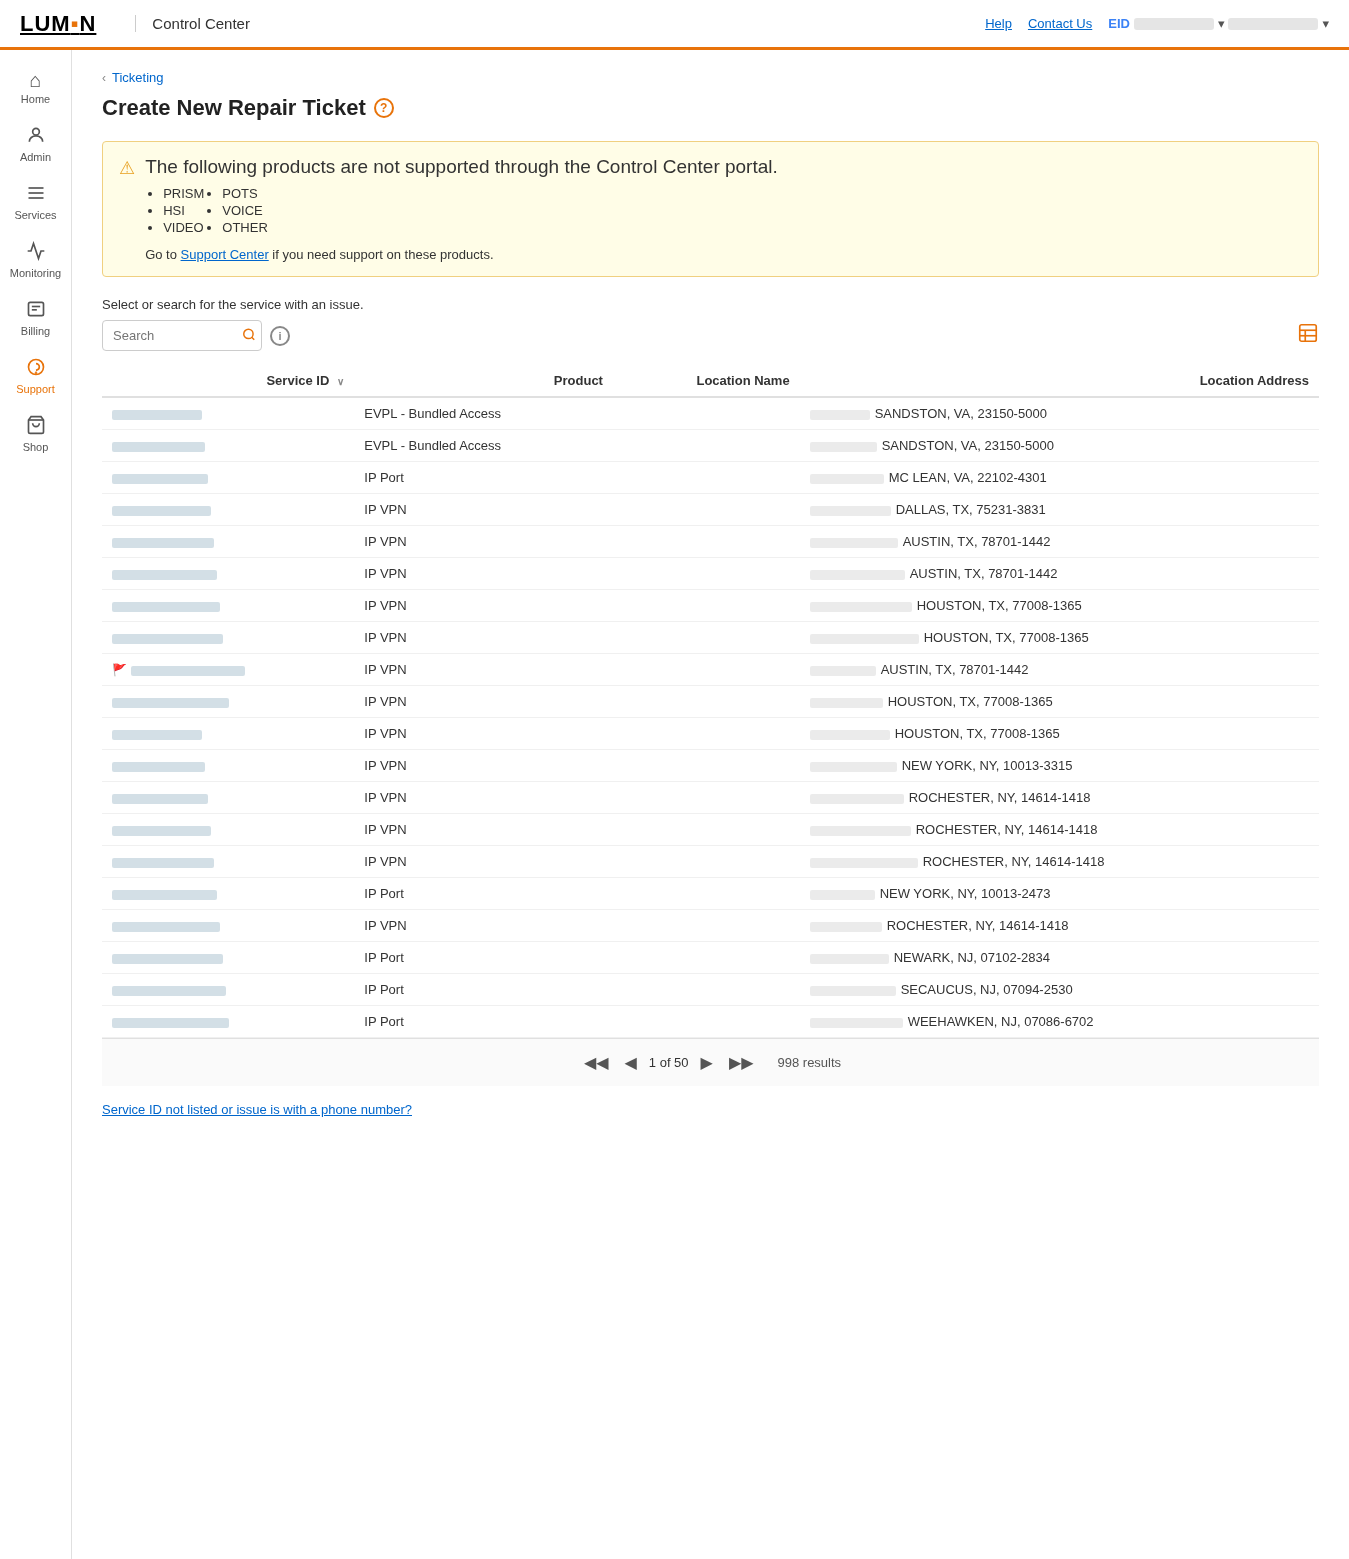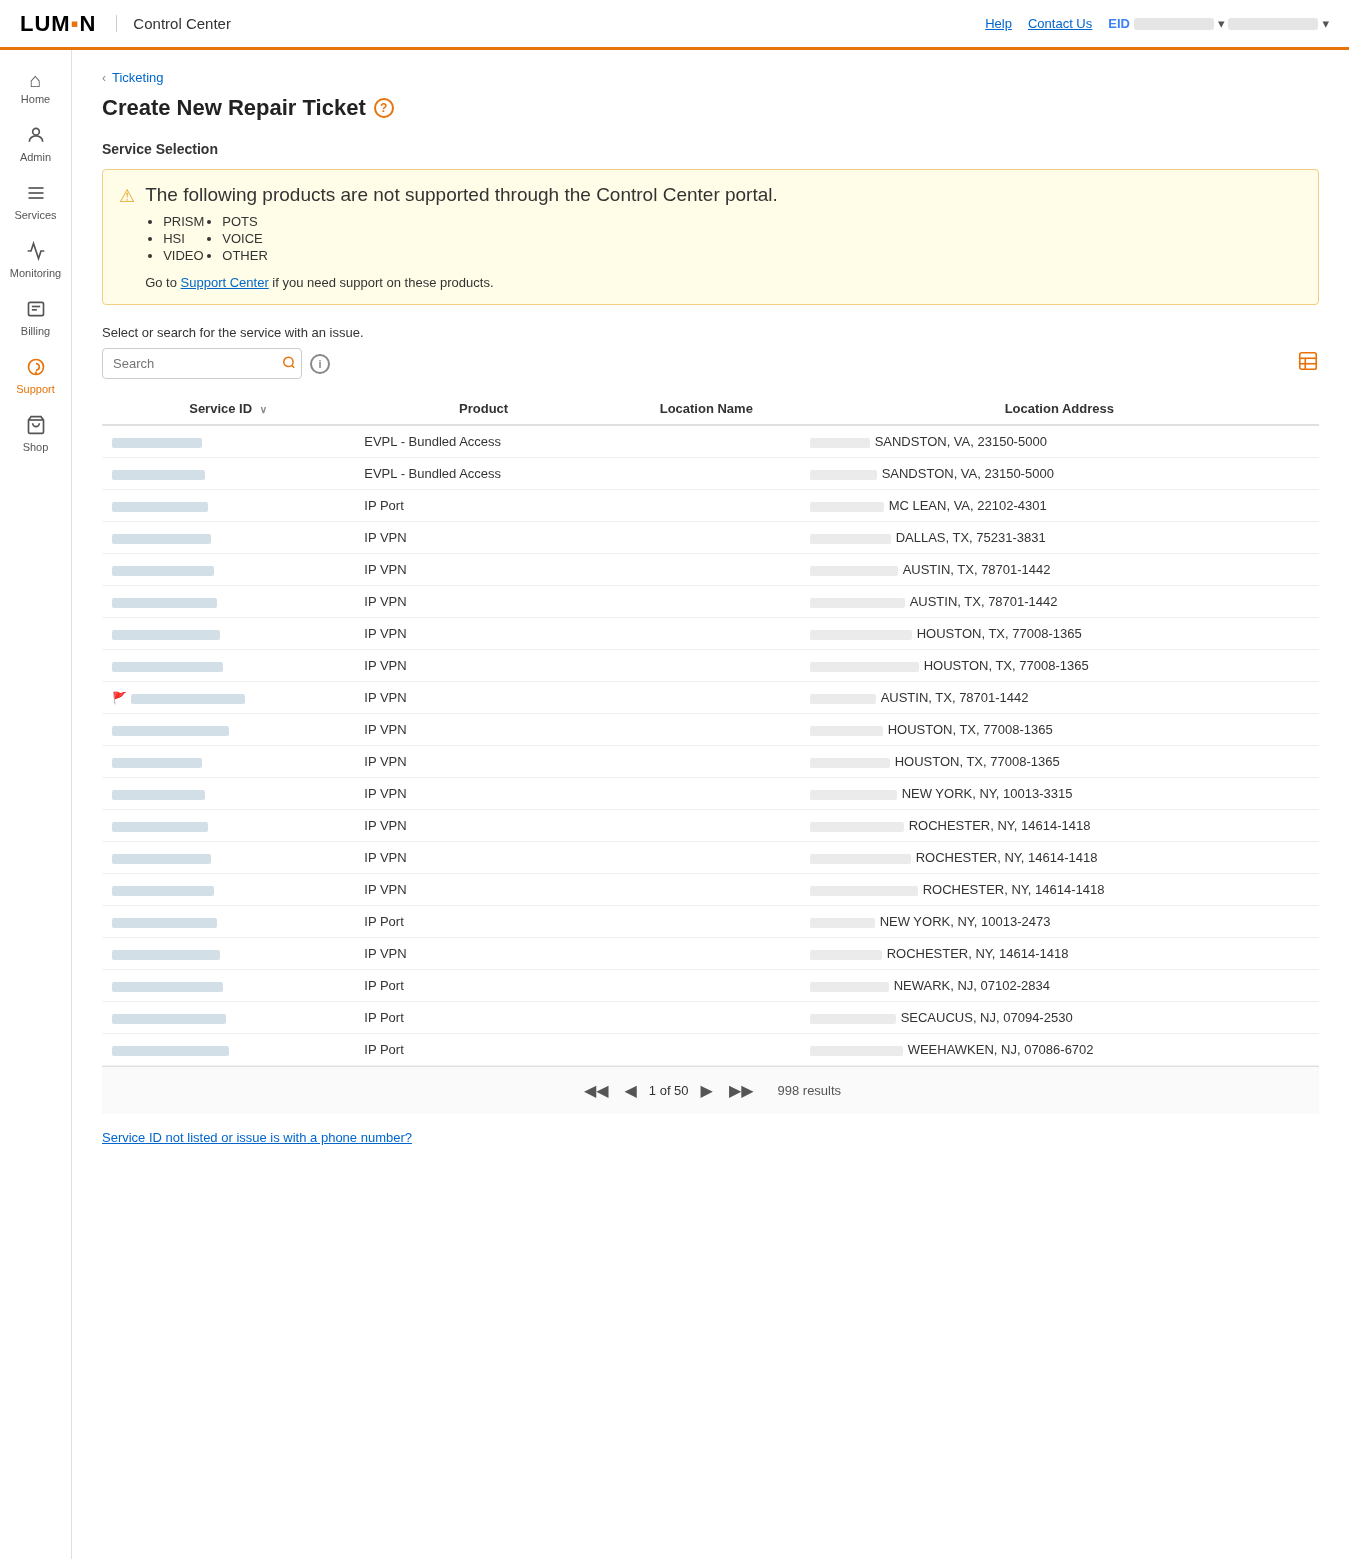--- a/index.html
+++ b/index.html
@@ -13,21 +13,22 @@
       border-bottom: 3px solid #e8730a;
       padding: 0 20px;
       height: 50px;
       position: relative;
     }
     .logo {
       font-size: 22px;
       font-weight: bold;
       color: #000;
       letter-spacing: 1px;
-      margin-right: 16px;
+      margin-right: 35px;
+      text-decoration: underline;
     }
     .logo span { color: #e8730a; }
     .app-title {
       font-size: 15px;
       color: #333;
       font-weight: normal;
       border-left: 1px solid #ccc;
       padding-left: 16px;
       margin-left: 4px;
     }
@@ -185,21 +186,21 @@
       font-size: 13px;
       margin-bottom: 8px;
     }
     .search-row {
       display: flex;
       align-items: center;
       gap: 8px;
     }
     .search-input-wrap {
       position: relative;
-      width: 200px;
+      width: 160px;
     }
     .search-input {
       width: 100%;
       border: 1px solid #ccc;
       border-radius: 4px;
       padding: 7px 32px 7px 10px;
       font-size: 13px;
       outline: none;
     }
     .search-btn {
@@ -234,21 +235,21 @@
       font-size: 20px;
     }
 
     
     .service-table {
       width: 100%;
       border-collapse: collapse;
       font-size: 13px;
     }
     .service-table th {
-      text-align: center;
+      text-align: right;
       padding: 8px 10px;
       font-weight: bold;
       color: #333;
       border-bottom: 2px solid #e0e0e0;
       white-space: nowrap;
     }
     .service-table td {
       padding: 8px 10px;
       border-bottom: 1px solid #f0f0f0;
       color: #333;
@@ -378,21 +379,20 @@
     <div class="breadcrumb">
       <span class="chevron">‹</span>
       <a>Ticketing</a>
     </div>
 
     <div class="page-title">
       <span>Create New Repair Ticket</span>
       <span class="help-icon">?</span>
     </div>
 
-    <div class="section-title">Service Selection</div>
 
     <div class="warning-box">
       <div class="warning-header">
         <span class="warning-icon">⚠</span>
         <div class="warning-content">
           <div class="warning-text">The following products are not supported through the Control Center portal.</div>
           <div class="warning-lists">
             <ul>
               <li>PRISM</li>
               <li>HSI</li>

